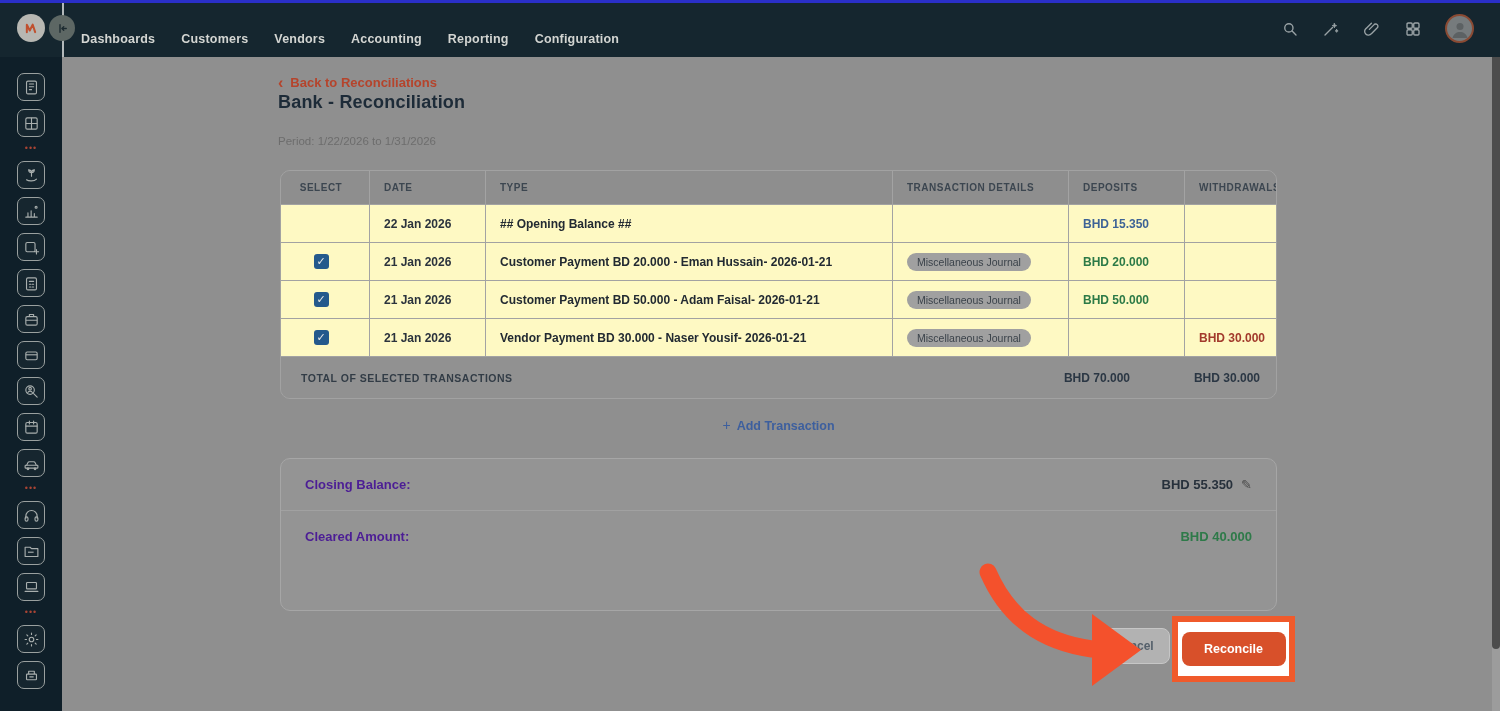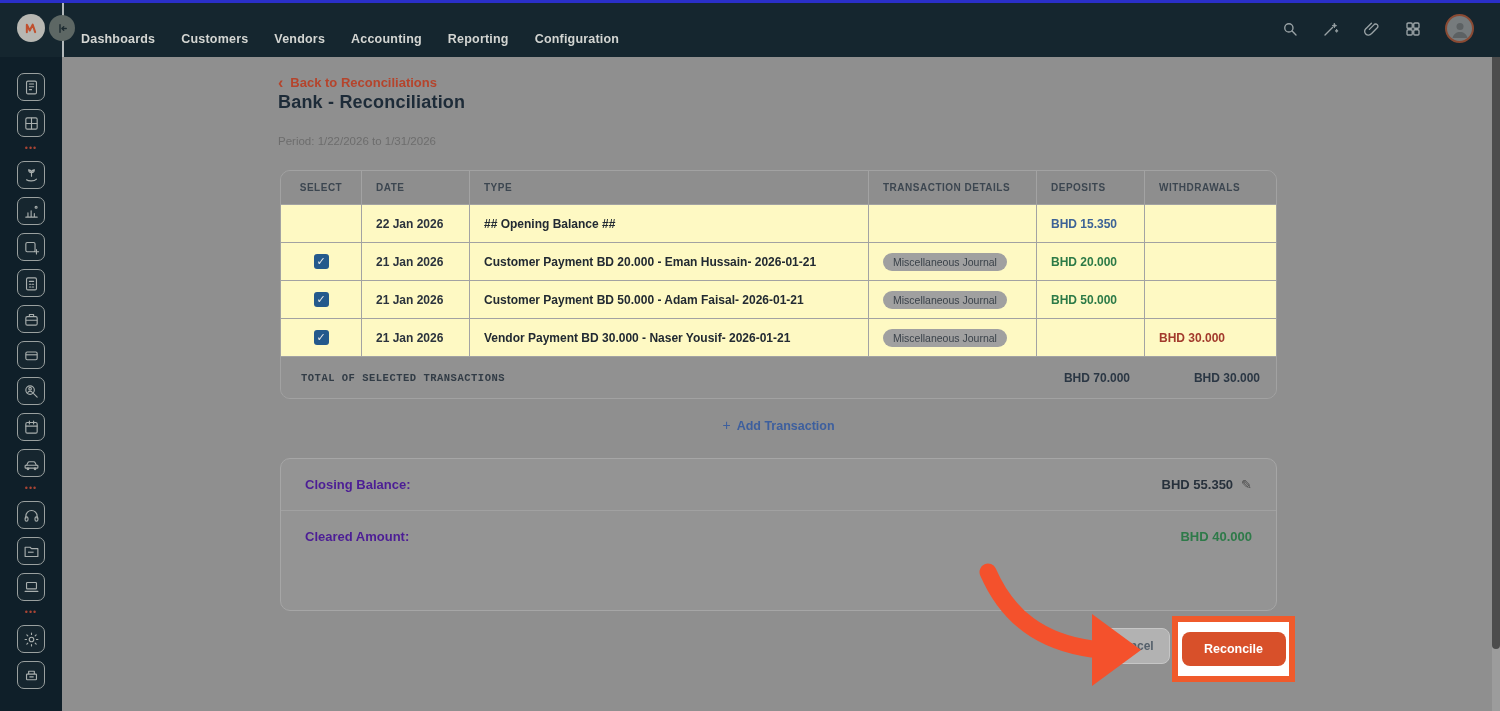--- a/index.html
+++ b/index.html
@@ -36,36 +36,36 @@
   
   .back-link { position:absolute; left:278px; top:75px; color:#b5442c; font-size:13px; font-weight:700;
     display:flex; gap:7px; align-items:center; cursor:pointer; }
   .back-chevron { font-size:16px; line-height:13px; font-weight:700; }
   .page-title { position:absolute; left:278px; top:92px; color:#1d2b38; font-size:18px; font-weight:700; letter-spacing:.2px; }
   .page-period { position:absolute; left:278px; top:135px; color:#6d6d6d; font-size:11.5px; }
 
   
   .txn-card { position:absolute; left:280px; top:170px; width:997px; border:1px solid #a2a2a2;
     border-radius:10px; overflow:hidden; background:#969696; }
-  .t-row { display:grid; grid-template-columns:80px 108px 399px 168px 108px 134px; align-items:center; }
+  .t-row { display:grid; grid-template-columns:80px 108px 399px 168px 108px 134px; align-items:center;gap:8px; }
   .t-head { height:33px; background:#8e8e8e; }
   .t-head .t-cell { color:#3c4650; font-size:10px; font-weight:700; letter-spacing:.5px; }
   .t-body { height:38px; border-top:1px solid #a2a2a2; background:#fef9c3; }
   .t-cell { padding:0 14px; height:100%; display:flex; align-items:center; border-left:1px solid #a3a3a3; overflow:hidden; white-space:nowrap; }
   .t-cell:first-child { border-left:none; justify-content:center; }
   .cell-date { color:#2b333d; font-size:12px; font-weight:600; }
   .cell-details { color:#222a32; font-size:12px; font-weight:600; }
   .type-pill { background:#a0a0a0; border-radius:10px; padding:3px 10px; font-size:10.5px; color:#3a424a; }
   .amt { font-size:12px; font-weight:700; }
   .amt-blue { color:#3d6396; } .amt-green { color:#2c7a47; } .amt-red { color:#a23a2c; }
   .checkbox { width:15px; height:15px; background:#24598c; border-radius:3px; color:#e8e8e8;
     font-size:11px; line-height:15px; text-align:center; cursor:pointer; }
   .t-total { height:42px; border-top:1px solid #a2a2a2; background:#919191;
     display:grid; grid-template-columns:755px 108px 134px; align-items:center; }
-  .total-label { padding:0 20px; color:#323c46; font-size:10.5px; font-weight:700; letter-spacing:.5px;font-family:Liberation Mono, monospace; }
+  .total-label { padding:0 20px; color:#323c46; font-size:10.5px; font-weight:700; letter-spacing:.5px; }
   .total-amt { padding:0 14px; color:#2b3744; font-size:12px; font-weight:700;text-align:right; }
   .total-wd { text-align:right; padding-right:18px; }
 
   
   .add-txn { position:absolute; left:280px; top:417px; width:997px; text-align:center;
     color:#3d5f9e; font-size:12.5px; font-weight:700; cursor:pointer; }
   .add-plus { margin-right:6px; font-weight:400; font-size:14px; }
 
   
   .summary-card { position:absolute; left:280px; top:458px; width:997px; height:153px;

